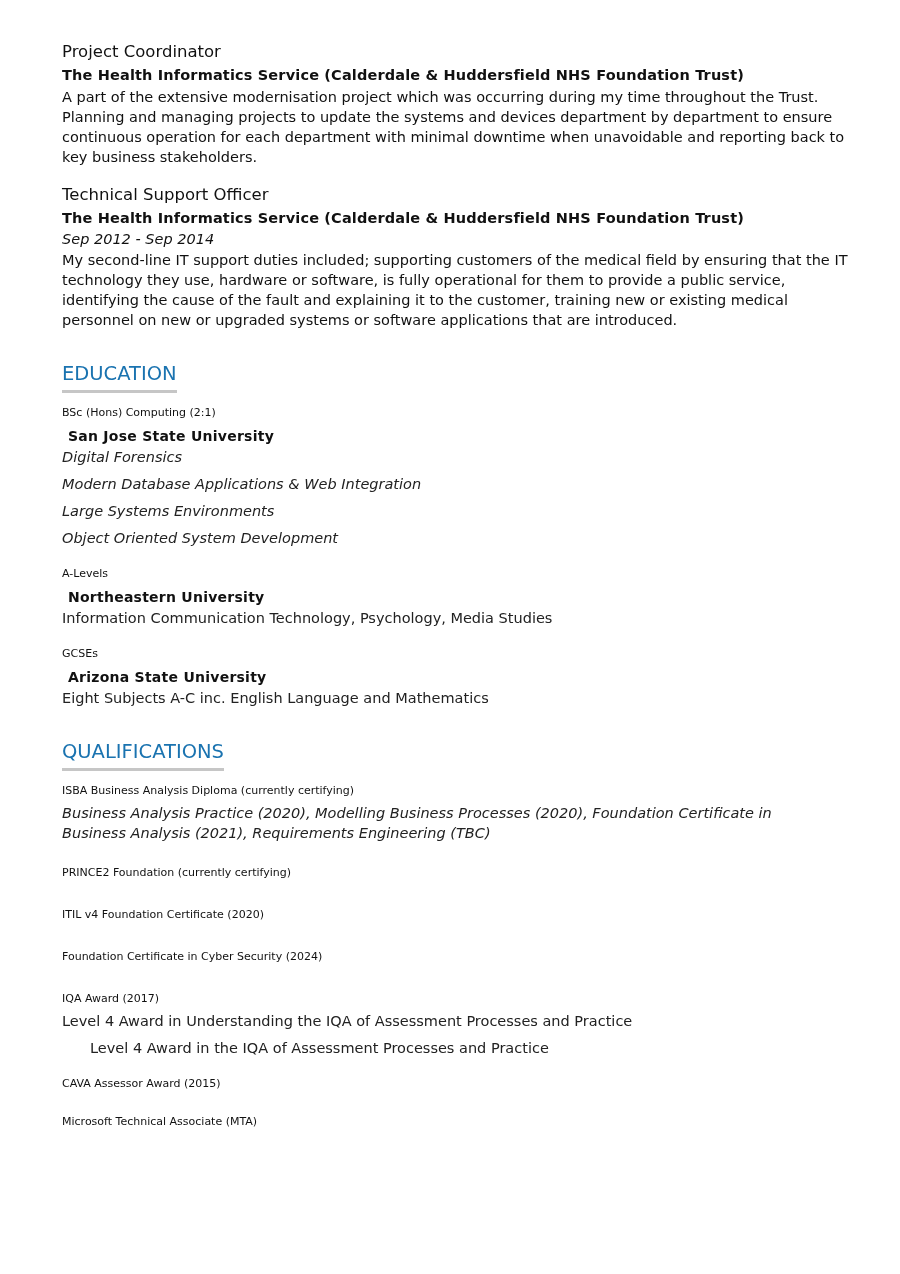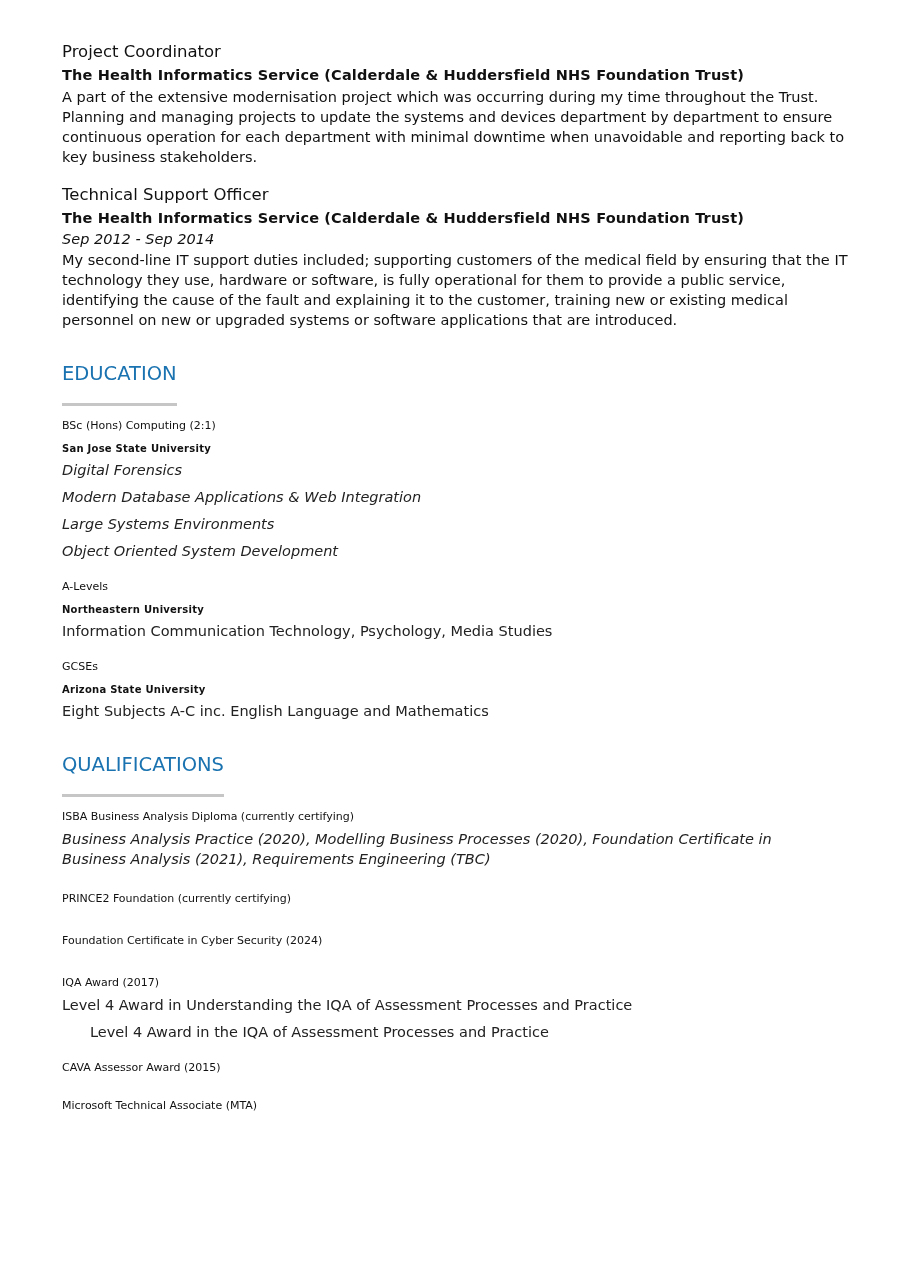--- a/index.html
+++ b/index.html
@@ -11,28 +11,28 @@
     .page { position: relative; padding: 40px 50px 0 62px; }
     .job { margin-bottom: 16px; }
     .job-title { font-size: 16.5px; font-weight: 400; line-height: 24px; color: #111; }
     .org { font-size: 14.5px; font-weight: 600; line-height: 22px; letter-spacing: 0.15px; color: #111; }
     .date { font-size: 14.5px; font-style: italic; line-height: 20px; color: #111; }
     .desc { font-size: 14.5px; line-height: 20px; color: #111; margin-top: 1px; width: 790px; }
 
     .section-heading {
       font-size: 19.5px; font-weight: 500; color: #1a73b0;
       margin: 0; line-height: 28px; display: inline-block;
-      padding-bottom: 15px; border-bottom: 3px solid #c6c6c6;
+      padding-bottom: 2px; border-bottom: 3px solid #c6c6c6;
     }
     .section { margin-top: 30px; }
     .section-edu { margin-top: 30px; }
 
     .entry { margin-top: 8px; }
     .entry-title { font-size: 11px; font-weight: 500; line-height: 24px; color: #111; }
-    .entry-org { font-size: 10px; font-weight: 600; line-height: 22px; letter-spacing: 0.25px; color: #111; }
+    .entry-org { font-size: 14px; font-weight: 600; line-height: 22px; letter-spacing: 0.25px; color: #111; margin-left: 6px; }
     .entry-line { font-size: 14.5px; line-height: 20px; color: #222; }
     .entry-italic { font-size: 14.5px; font-style: italic; line-height: 20px; color: #222; }
     .module { font-size: 14.5px; font-style: italic; line-height: 20px; margin-bottom: 7px; color: #222; }
     .module:last-child { margin-bottom: 0; }
     .gap-l { margin-top: 14px; }
     .gap-xl { margin-top: 18px; }
     .sub-line { font-size: 14.5px; line-height: 20px; color: #222; margin-bottom: 7px; }
     .sub-line:last-child { margin-bottom: 0; margin-left: 28px; }
   </style>
 </head>
@@ -86,20 +86,23 @@
 
     <div class="entry">
       <div class="entry-title">ISBA Business Analysis Diploma (currently certifying)</div>
       <div class="entry-italic" style="width:770px;">Business Analysis Practice (2020), Modelling Business Processes (2020), Foundation Certificate in Business Analysis (2021), Requirements Engineering (TBC)</div>
     </div>
 
     <div class="entry gap-xl">
       <div class="entry-title">PRINCE2 Foundation (currently certifying)</div>
     </div>
 
+    <div class="entry gap-xl">
+      <div class="entry-title">ITIL v4 Foundation Certificate (2020)</div>
+    </div>
 
     <div class="entry gap-xl">
       <div class="entry-title">Foundation Certificate in Cyber Security (2024)</div>
     </div>
 
     <div class="entry gap-xl">
       <div class="entry-title">IQA Award (2017)</div>
       <div class="sub-line">Level 4 Award in Understanding the IQA of Assessment Processes and Practice</div>
       <div class="sub-line">Level 4 Award in the IQA of Assessment Processes and Practice</div>
     </div>

